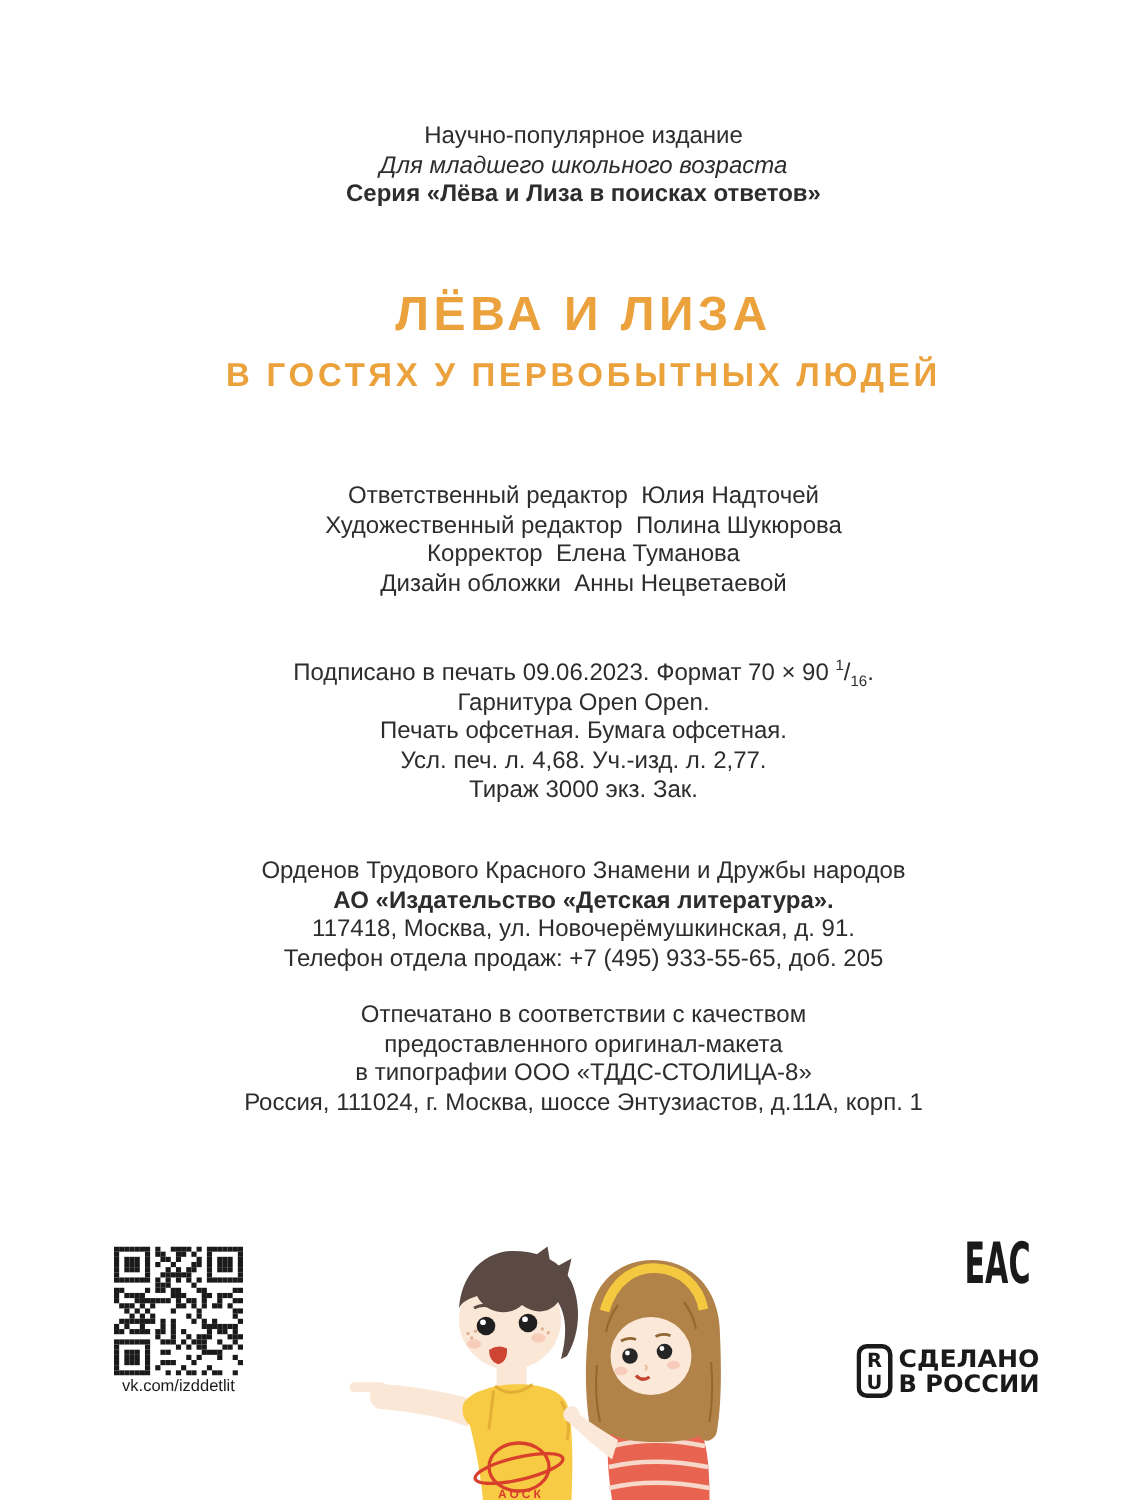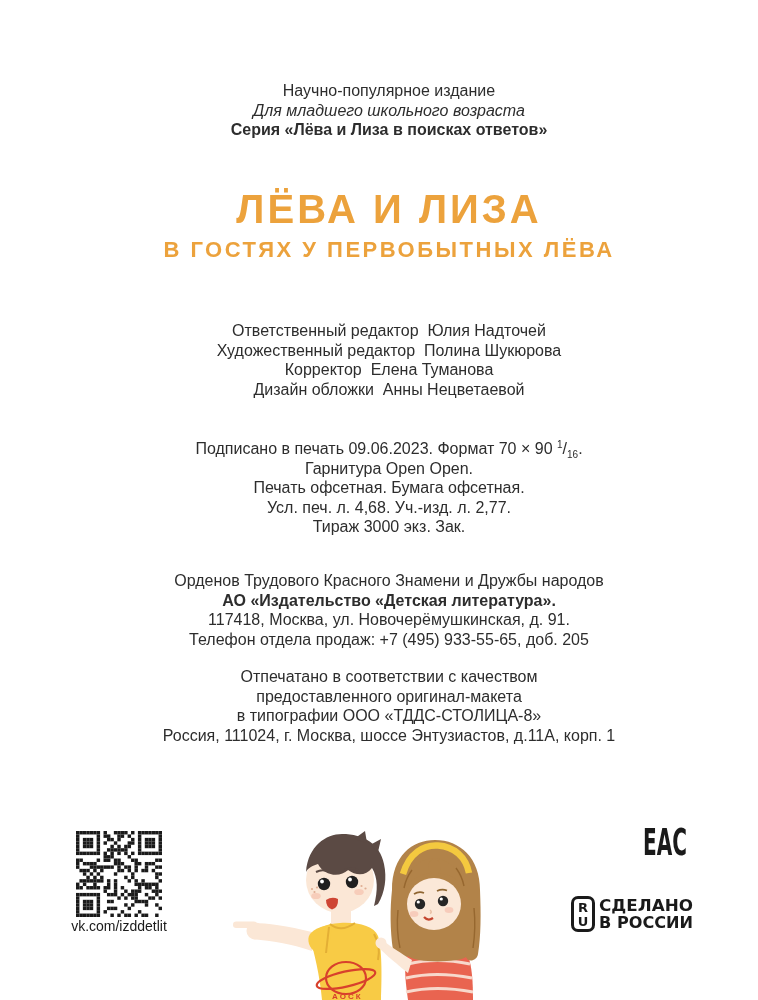--- a/index.html
+++ b/index.html
@@ -10,54 +10,54 @@
     color:#2d2d2d;
   }
   .block { position:absolute; left:0; right:0; text-align:center;padding-left:20px; }
   .body-text { font-size:16px; line-height:19.6px; }
   .line { white-space:pre-wrap; }
   .italic { font-style:italic; }
   .bold { font-weight:bold; }
 
   .header-block   { top:81px; }
   .title-block    { top:189px; color:#ECA23C; font-weight:bold; }
-  .title-main     { font-size:40px; line-height:40px; letter-spacing:3px; }
+  .title-main     { font-size:32px; line-height:40px; letter-spacing:3px; }
   .title-sub      { font-size:22px; line-height:26px; letter-spacing:2.5px; margin-top:8px; }
   .credits-block  { top:321px; }
   .printinfo-block{ top:439px; }
   .publisher-block{ top:571px; }
   .printing-block { top:667px; }
 
   sup { font-size:10px; vertical-align:super; line-height:0; }
   sub { font-size:10px; vertical-align:sub;  line-height:0; }
 
   .qr-wrap   { position:absolute; left:76px; top:831px; width:86px; height:86px; }
   .qr-wrap svg { width:86px; height:86px; display:block; }
   .qr-label  { position:absolute; left:39px; top:918px; width:160px;
-               text-align:center; font-size:14px; color:#1a1a1a; }
+               text-align:center; font-size:11px; color:#1a1a1a; }
 
   .illustration { position:absolute; left:228px; top:830px; width:262px; height:170px; }
 
   .eac-wrap  { position:absolute; left:642px; top:822px; width:46px; height:36px; }
   .mir-wrap  { position:absolute; left:571px; top:896px; width:124px; height:36px; }
 </style>
 </head>
 <body>
 
 <div class="page">
 
   <div class="block body-text header-block">
     <div class="line">Научно-популярное издание</div>
     <div class="line italic">Для младшего школьного возраста</div>
     <div class="line bold">Серия «Лёва и Лиза в поисках ответов»</div>
   </div>
 
   <div class="block title-block">
     <div class="title-main">ЛЁВА И ЛИЗА</div>
-    <div class="title-sub">В ГОСТЯХ У ПЕРВОБЫТНЫХ ЛЁВА</div>
+    <div class="title-sub">В ГОСТЯХ У ПЕРВОБЫТНЫХ ЛЮДЕЙ</div>
   </div>
 
   <div class="block body-text credits-block">
     <div class="line">Ответственный редактор  Юлия Надточей</div>
     <div class="line">Художественный редактор  Полина Шукюрова</div>
     <div class="line">Корректор  Елена Туманова</div>
     <div class="line">Дизайн обложки  Анны Нецветаевой</div>
   </div>
 
   <div class="block body-text printinfo-block">

